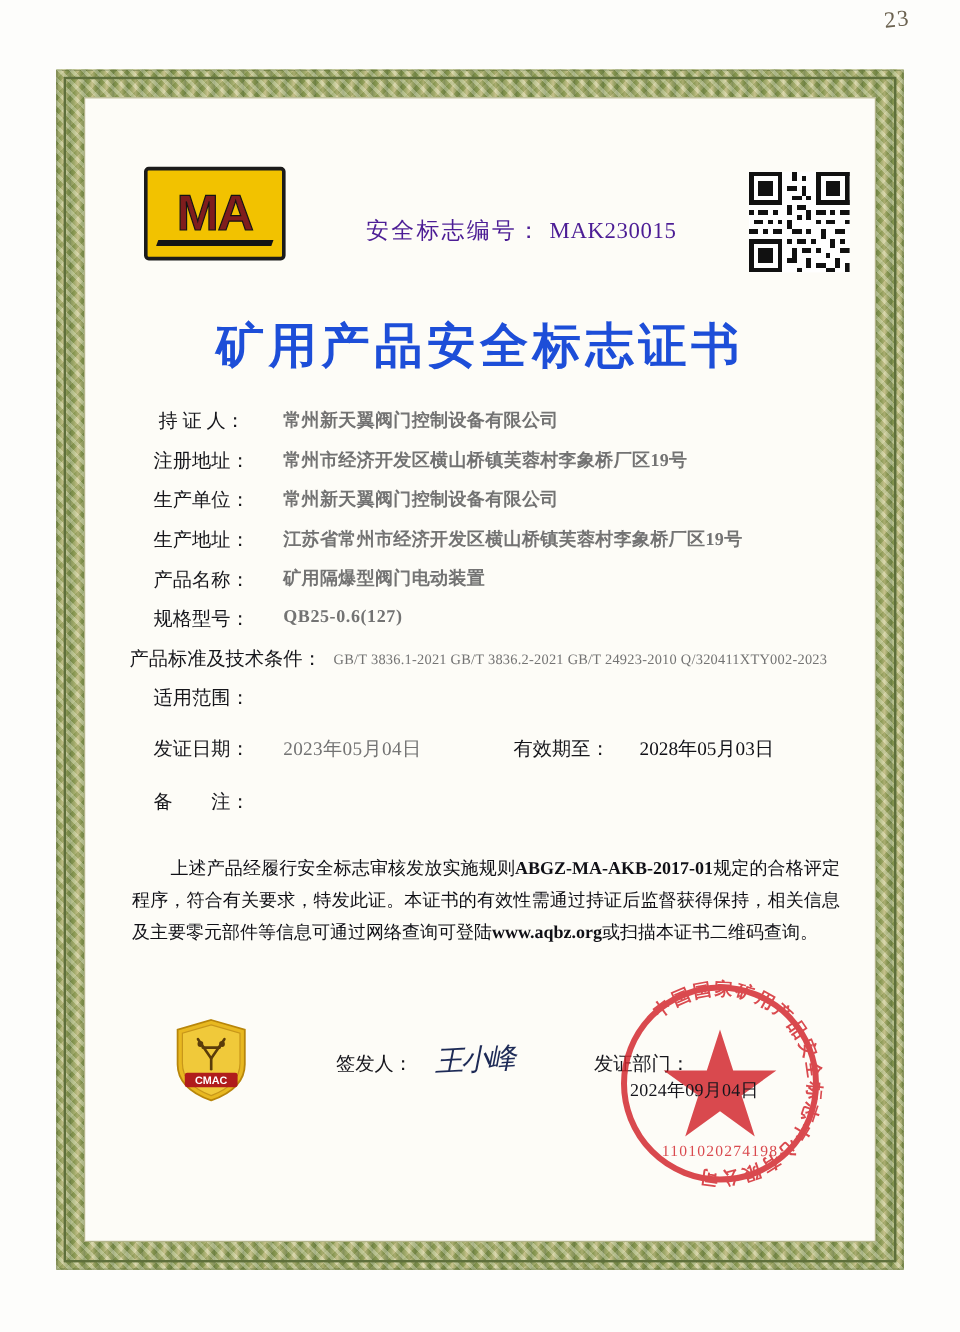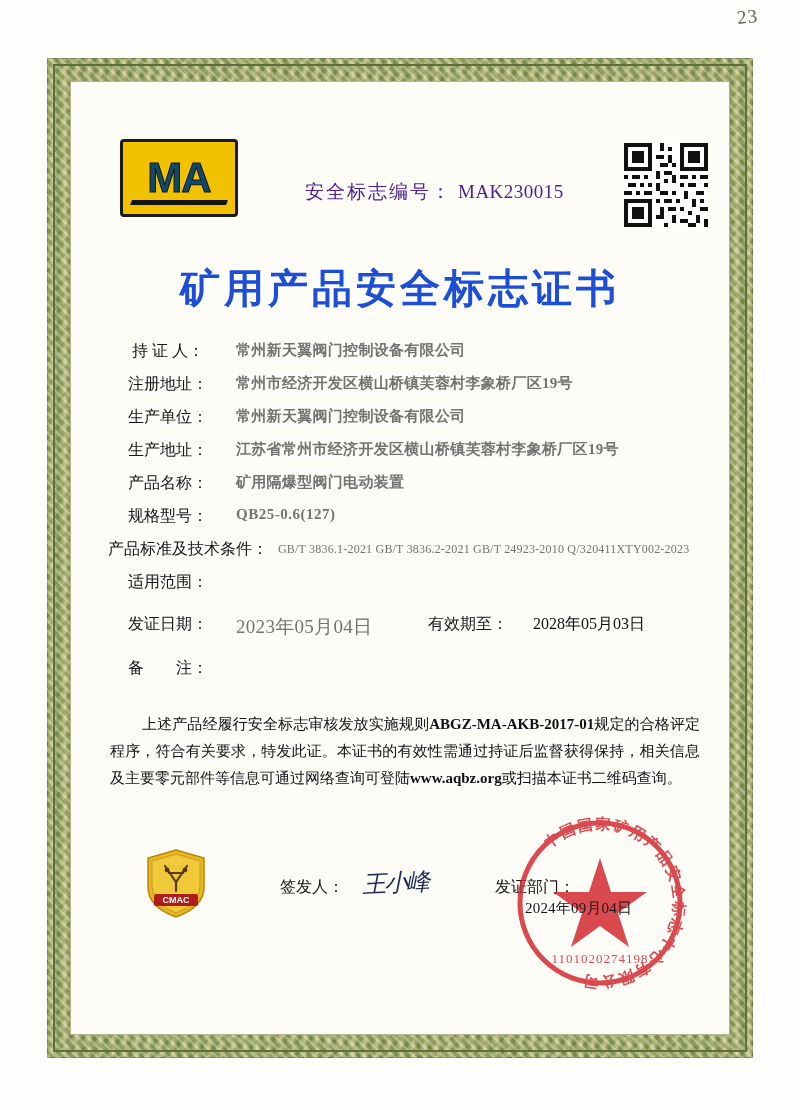--- a/index.html
+++ b/index.html
@@ -89,21 +89,21 @@
     border: 3px solid #1b1b1b;
     border-radius: 4px;
     display: flex;
     align-items: center;
     justify-content: center;
   }
   .ma-logo .ma-text {
     font-family: "Liberation Sans", sans-serif;
     font-weight: bold;
     font-size: 42px;
-    color: #0c4a6e;
+    color: #7f1d1d;
     letter-spacing: -1px;
     line-height: 1;
     -webkit-text-stroke: 1px #141414;
   }
   .ma-logo .ma-slash {
     position: absolute;
     left: 8px;
     bottom: 9px;
     width: 96px;
     height: 5px;
@@ -192,21 +192,21 @@
     font-weight: normal;
     font-size: 12px;
     line-height: 20px;
     width: 420px;
     letter-spacing: 0.2px;
   }
   .row.scope .val { font-weight: normal; font-size: 15px; }
 
   .row.dates { margin-top: 12px; height: 32px; }
   .row.dates .lbl { letter-spacing: 0px; }
-  .row.dates .val { left: 128px; font-weight: normal; font-size: 19px; }
+  .row.dates .val { left: 128px; font-weight: normal; font-size: 16px; }
   .row.dates .lbl2 {
     position: absolute;
     left: 320px;
     top: 0;
     font-size: 16px;
     color: #16161b;
   }
   .row.dates .val2 {
     position: absolute;
     left: 425px;

